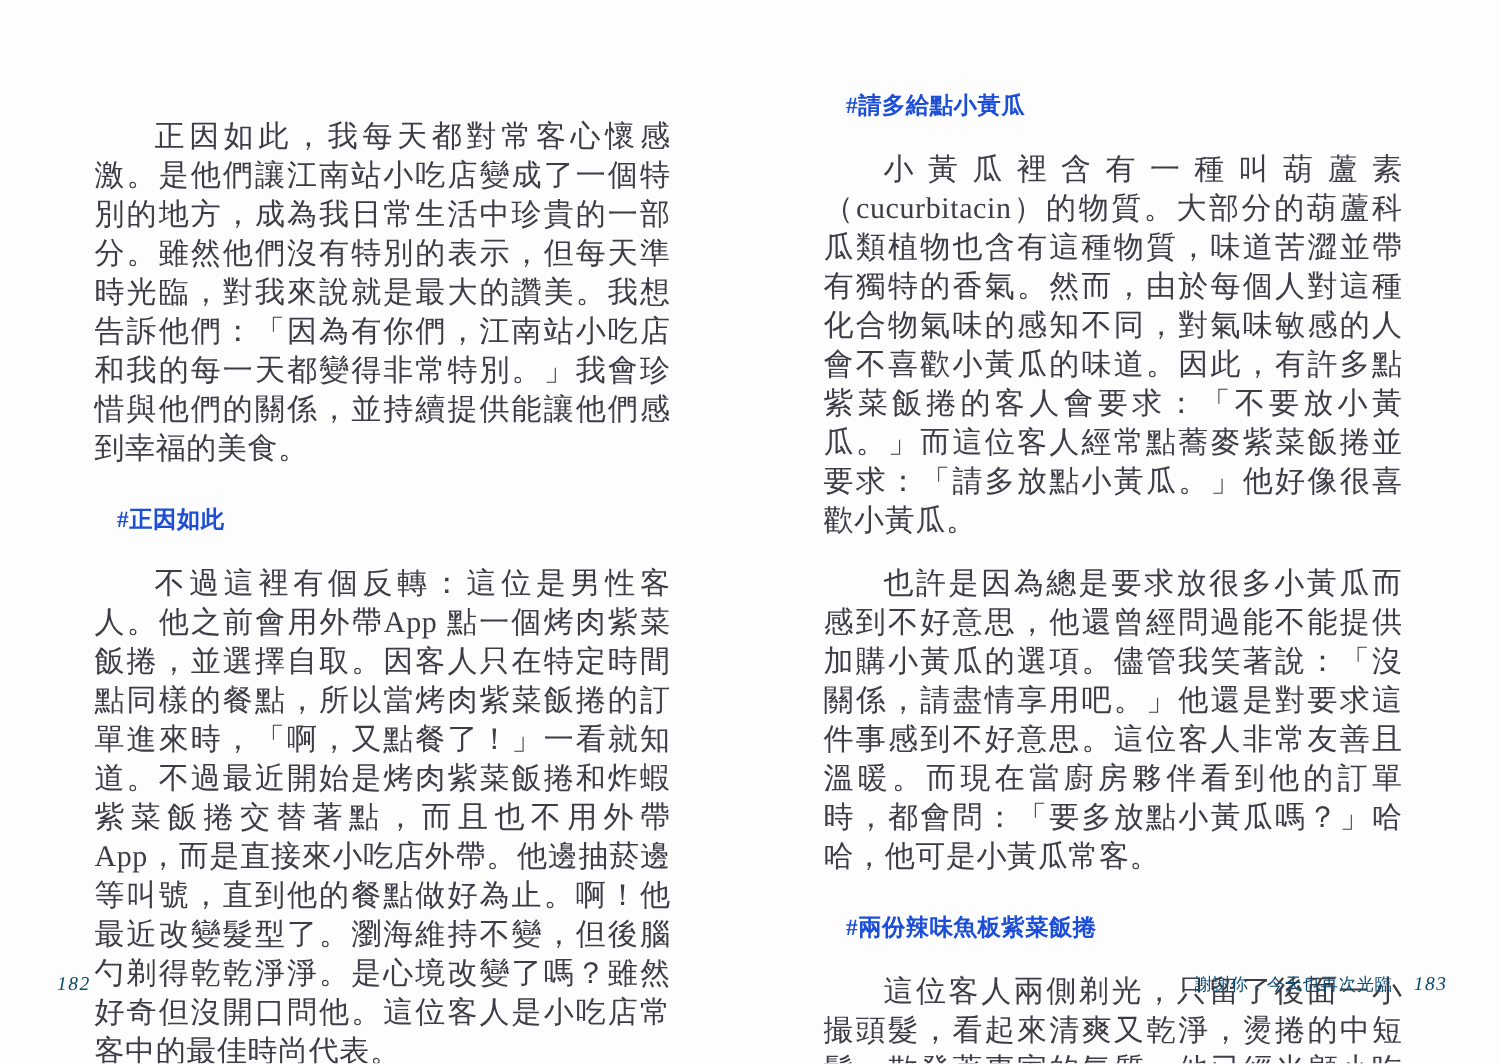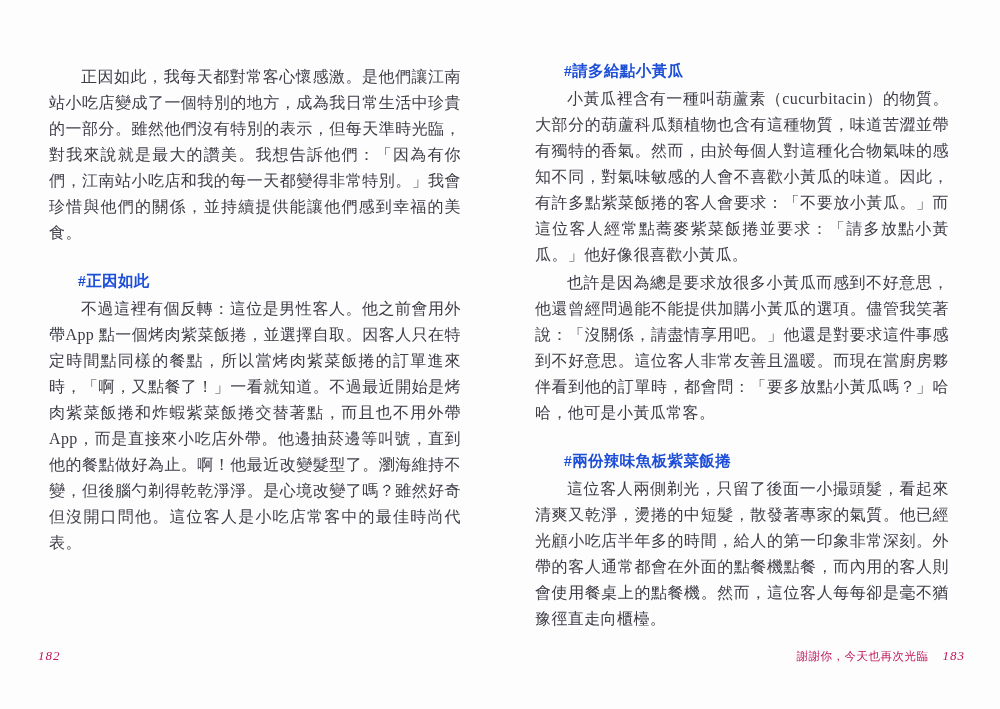--- a/index.html
+++ b/index.html
@@ -25,42 +25,42 @@
     width: 416px;
     height: 640px;
   }
   .page-right {
     left: 533px;
     top: 58px;
     width: 418px;
     height: 644px;
   }
   .para {
-    margin: 2px;
-    font-size: 16px;
+    margin: 16px;
+    font-size: 20px;
     line-height: 26px;
     letter-spacing: 0.4px;
     text-align: justify;
     text-indent: 2em;
   }
   .heading {
     margin: 22px 0 0 0;
     font-size: 15.5px;
     line-height: 26px;
     letter-spacing: 0.4px;
     font-weight: bold;
     text-indent: 2em;
     color: #1d4ed8;
   }
   .heading.first {
     margin-top: 0;
   }
   .folio {
     position: absolute;
-    color: #be185d;
+    color: #0c4a6e;
   }
   .folio-left {
     left: -9px;
     top: 586px;
     font-size: 13px;
     font-style: italic;
     letter-spacing: 1px;
   }
   .folio-right {
     right: -14px;

